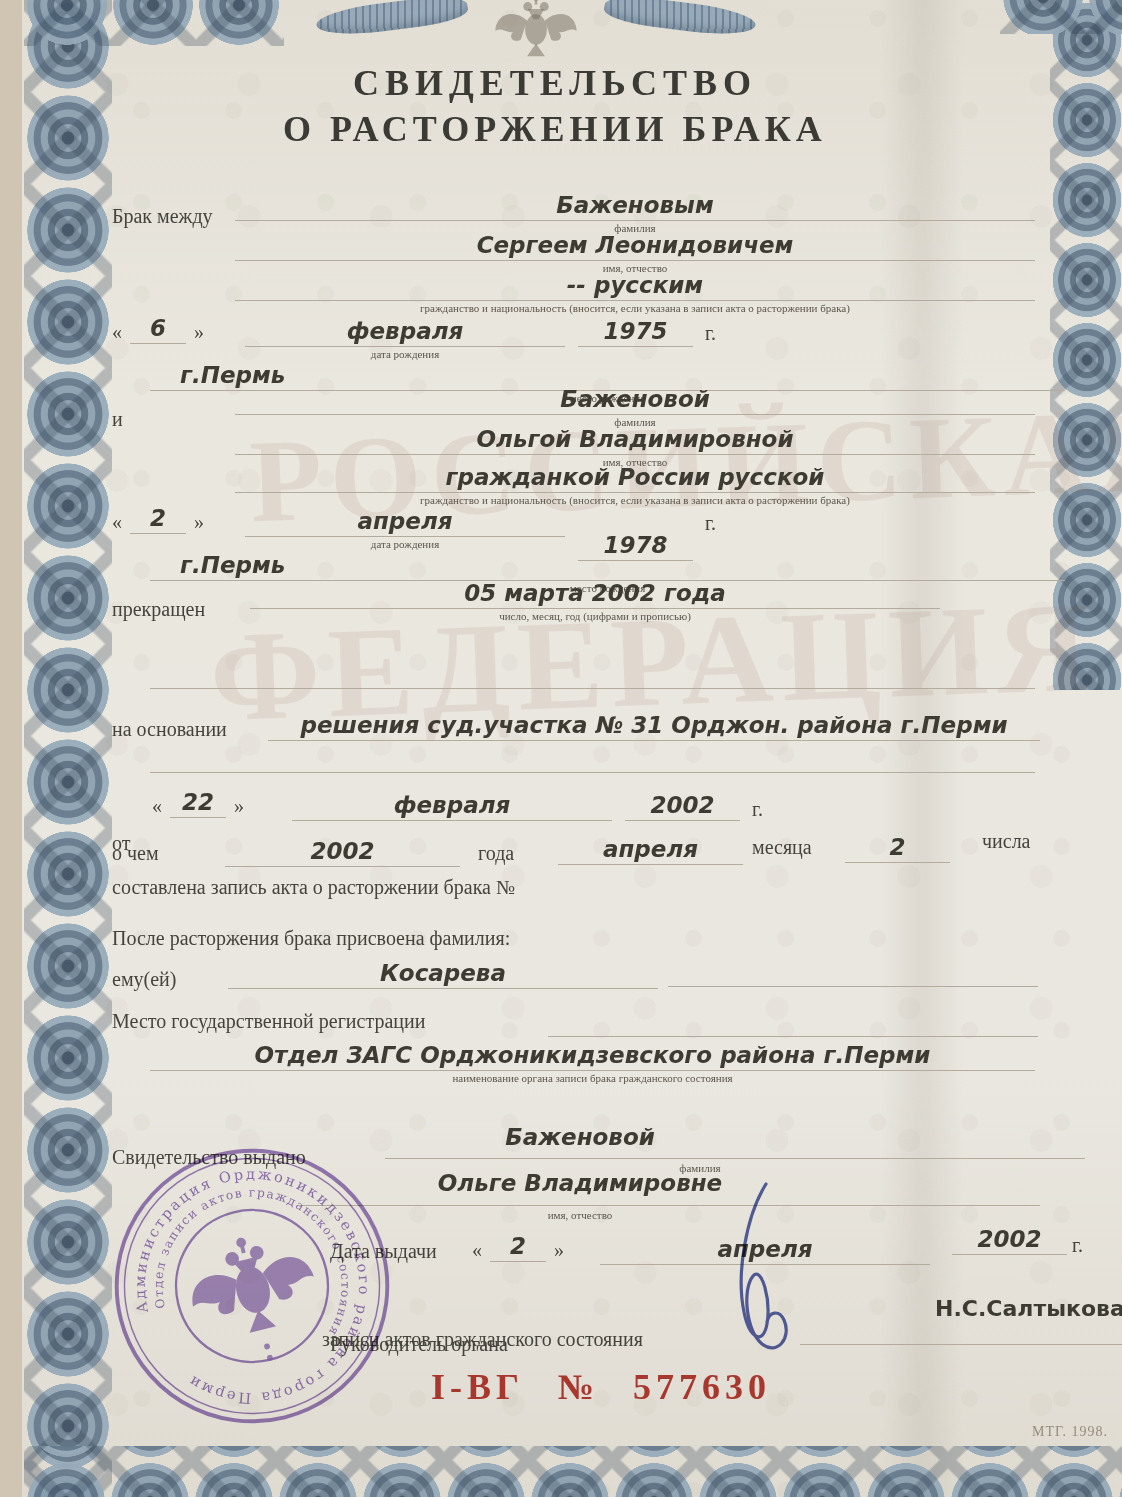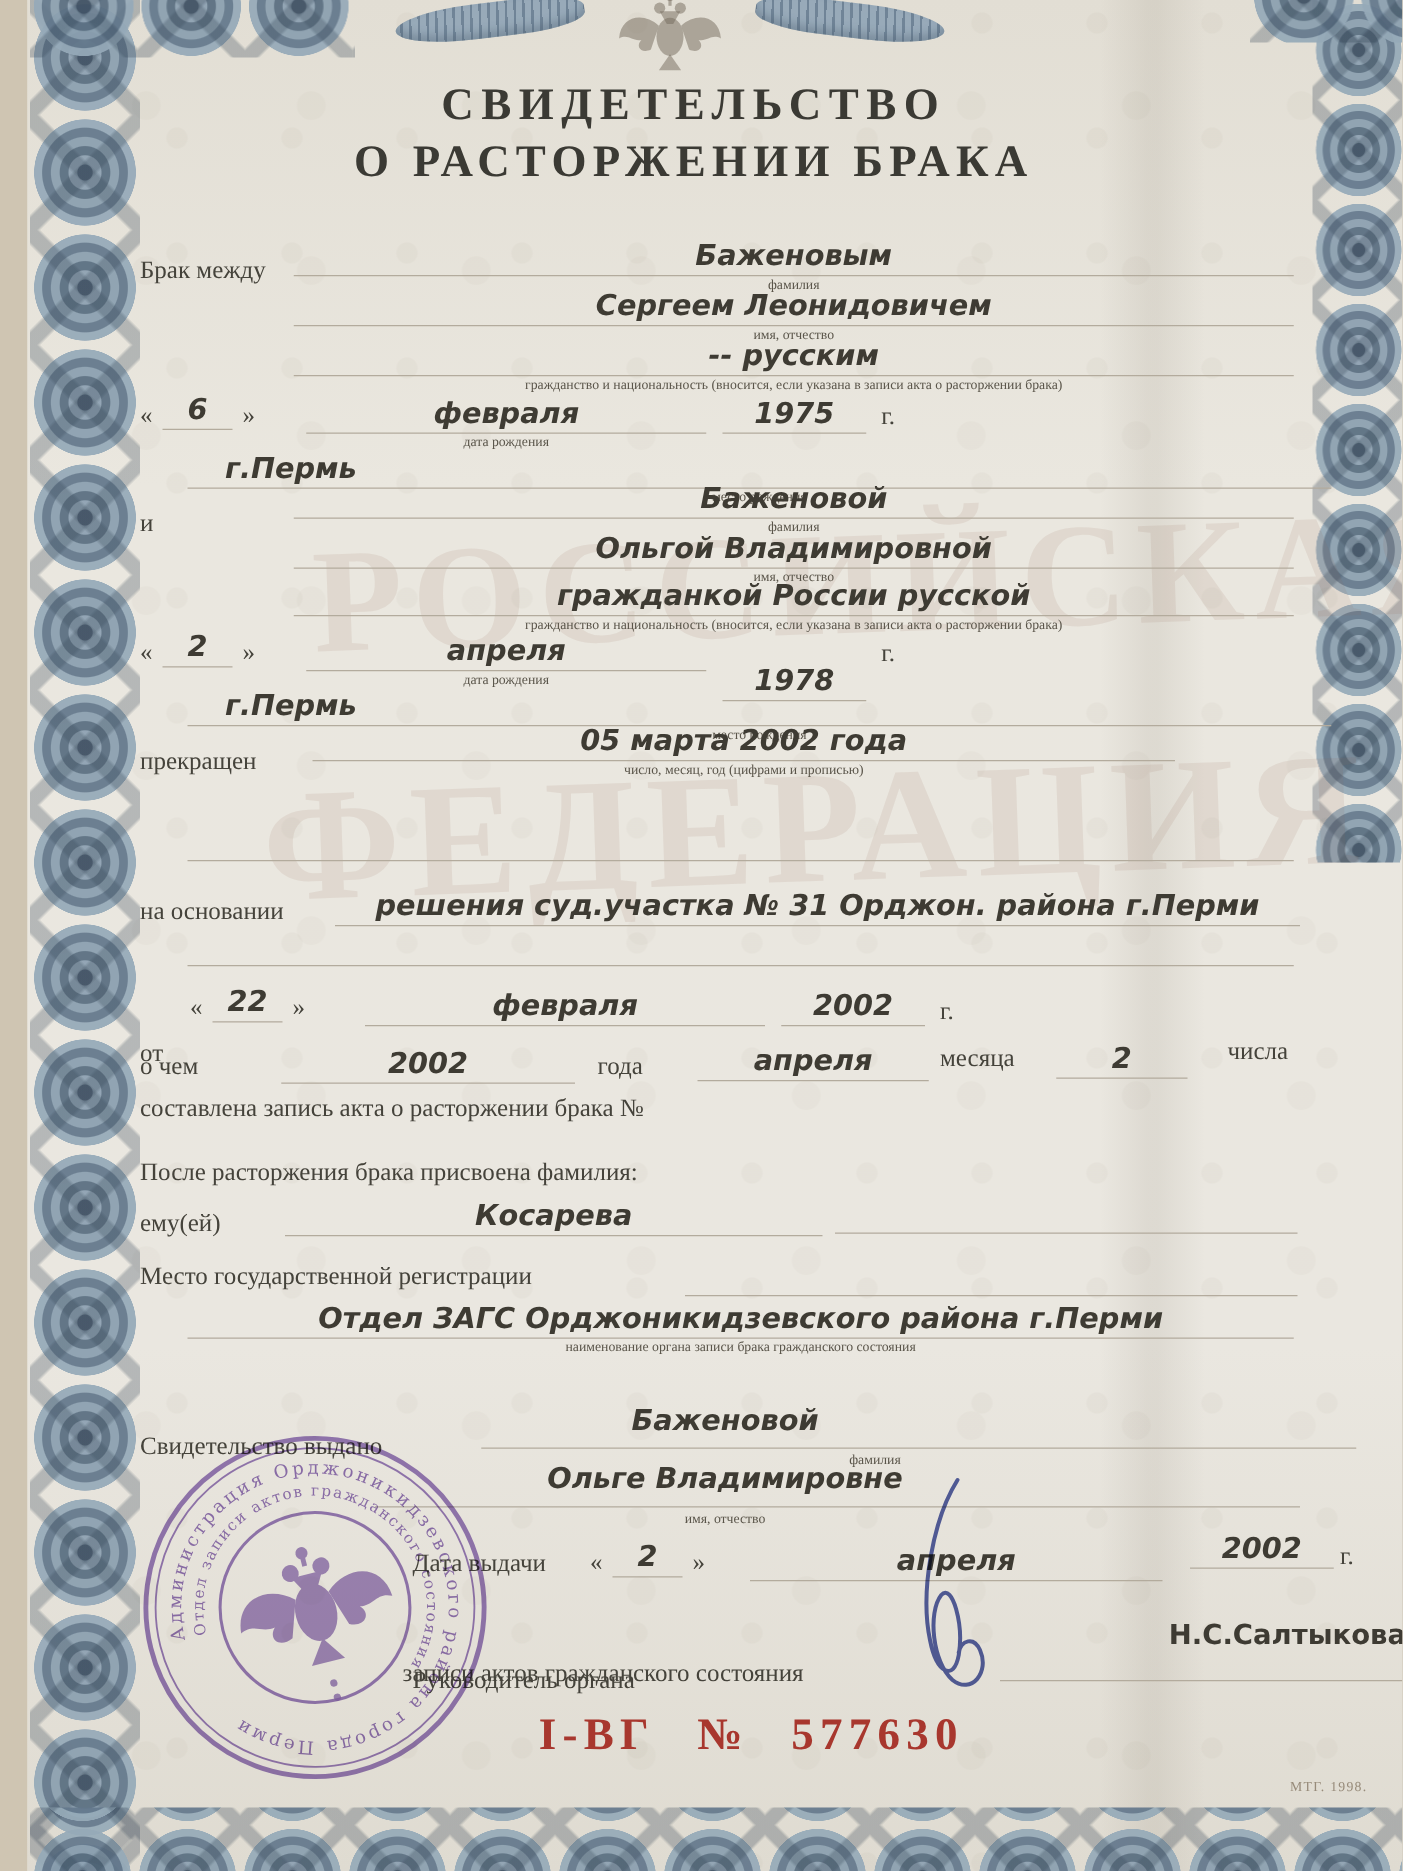--- a/index.html
+++ b/index.html
@@ -35,21 +35,21 @@
   .fld.left-val{justify-content:flex-start;padding-left:30px;}
   .cap{position:absolute;top:calc(100% + 2px);left:0;right:0;text-align:center;font-size:11px;color:var(--capc);font-family:"Liberation Serif",serif;white-space:nowrap;}
   .capabs{position:absolute;font-size:11px;color:var(--capc);text-align:center;white-space:nowrap;}
   .line{position:absolute;border-bottom:1px solid var(--line);height:0;}
   .qday{position:absolute;display:flex;align-items:flex-end;gap:8px;}
   .qday .q{position:static;}
   .qv{border-bottom:1px solid var(--line);min-width:48px;text-align:center;padding:0 4px 2px;}
   .title{position:absolute;text-align:center;font-weight:bold;color:#3b3a34;font-size:36px;letter-spacing:6px;font-family:"Liberation Serif",serif;white-space:nowrap;}
   .wm{position:absolute;font-family:"Liberation Serif",serif;font-weight:bold;color:rgba(148,100,84,0.11);white-space:nowrap;}
   .serial{position:absolute;font-family:"Liberation Serif",serif;font-weight:bold;font-size:36px;color:var(--red);letter-spacing:5px;word-spacing:20px;text-align:center;}
-  .print-mark{position:absolute;font-size:11px;color:#978b7a;letter-spacing:1px;}
+  .print-mark{position:absolute;font-size:14px;color:#978b7a;letter-spacing:1px;}
   .stamp{position:absolute;transform:rotate(-14deg);mix-blend-mode:multiply;opacity:.88;}
   .signature{position:absolute;mix-blend-mode:multiply;}
   .wing{position:absolute;height:28px;background:repeating-linear-gradient(95deg,#90a5b7 0 5px,#647b91 5px 7px);
     border-radius:50% 40% 40% 50% / 60% 50% 50% 60%;box-shadow:inset 0 -5px 7px rgba(58,78,98,0.35);opacity:.9;}
   .signer{position:absolute;font-family:"DejaVu Sans",sans-serif;font-weight:bold;font-size:22px;color:#3e3b33;white-space:nowrap;}
 </style>
 </head>
 <body>
 
 <div class="photo">

